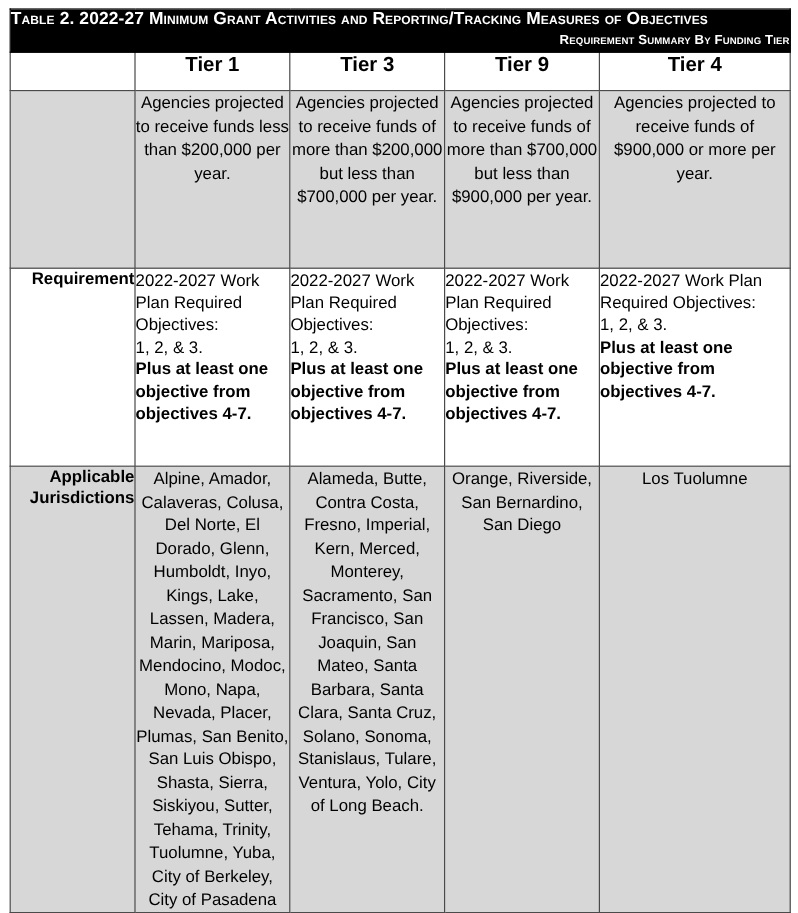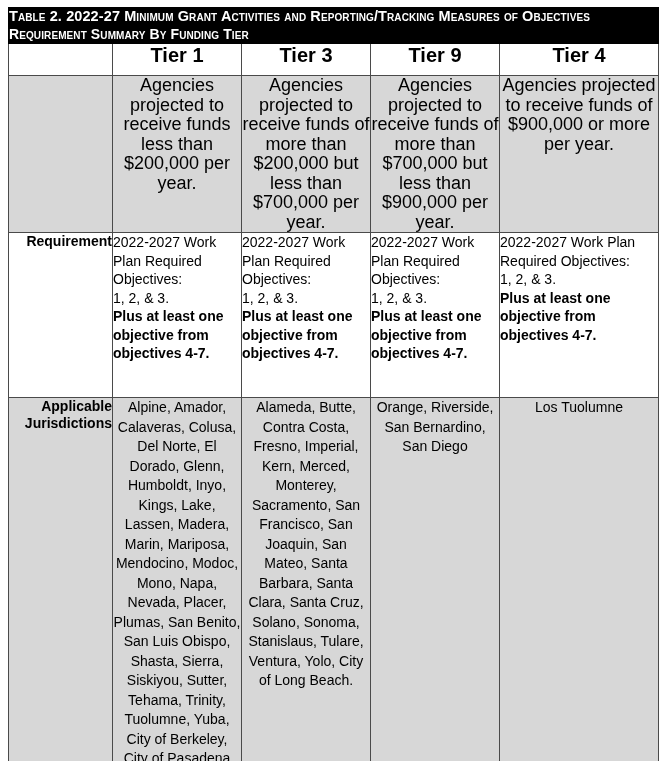--- a/index.html
+++ b/index.html
@@ -54,44 +54,45 @@
   }
   .title-line {
     font-weight: bold;
     font-size: 14.5px;
     line-height: 17.5px;
     font-variant: small-caps;
     letter-spacing: 0.1px;
     white-space: nowrap;
   }
   .title-line.second {
-    font-size: 14px;
+    font-size: 11px;
+    text-align: right;
   }
 
   
   .tier-head {
     background: #ffffff;
     text-align: center;
     font-weight: bold;
-    font-size: 20px;
+    font-size: 17px;
     height: 31px;
     vertical-align: middle;
     padding: 0 2px;
   }
   .corner-cell {
     background: #ffffff;
   }
 
   
   .shaded {
     background: #d7d7d7;
   }
   .desc-cell {
     text-align: center;
-    font-size: 18px;
+    font-size: 14px;
     line-height: 19.5px;
     vertical-align: middle;
     padding: 8px 7px;
     height: 147px;
   }
 
   
   .rowlabel {
     font-weight: bold;
     font-size: 14px;

